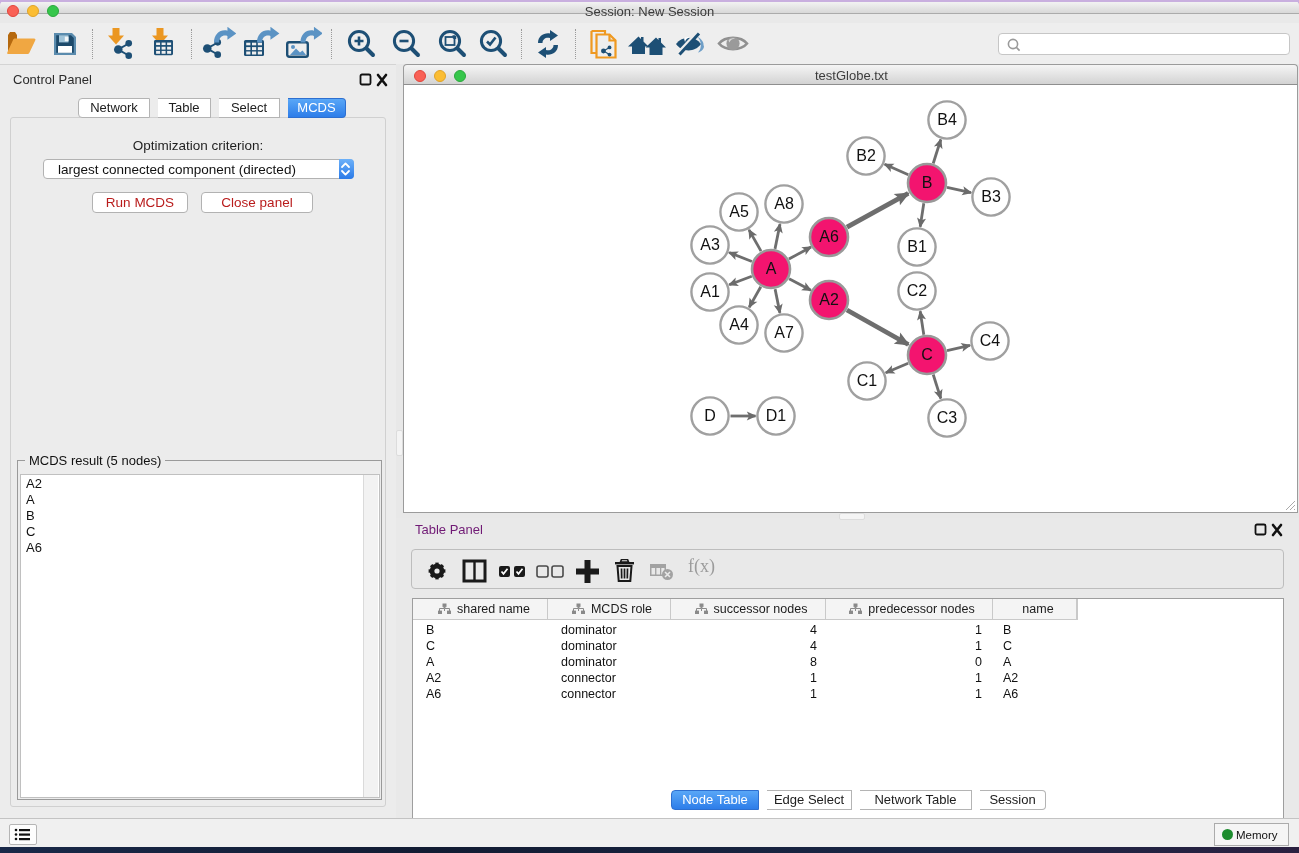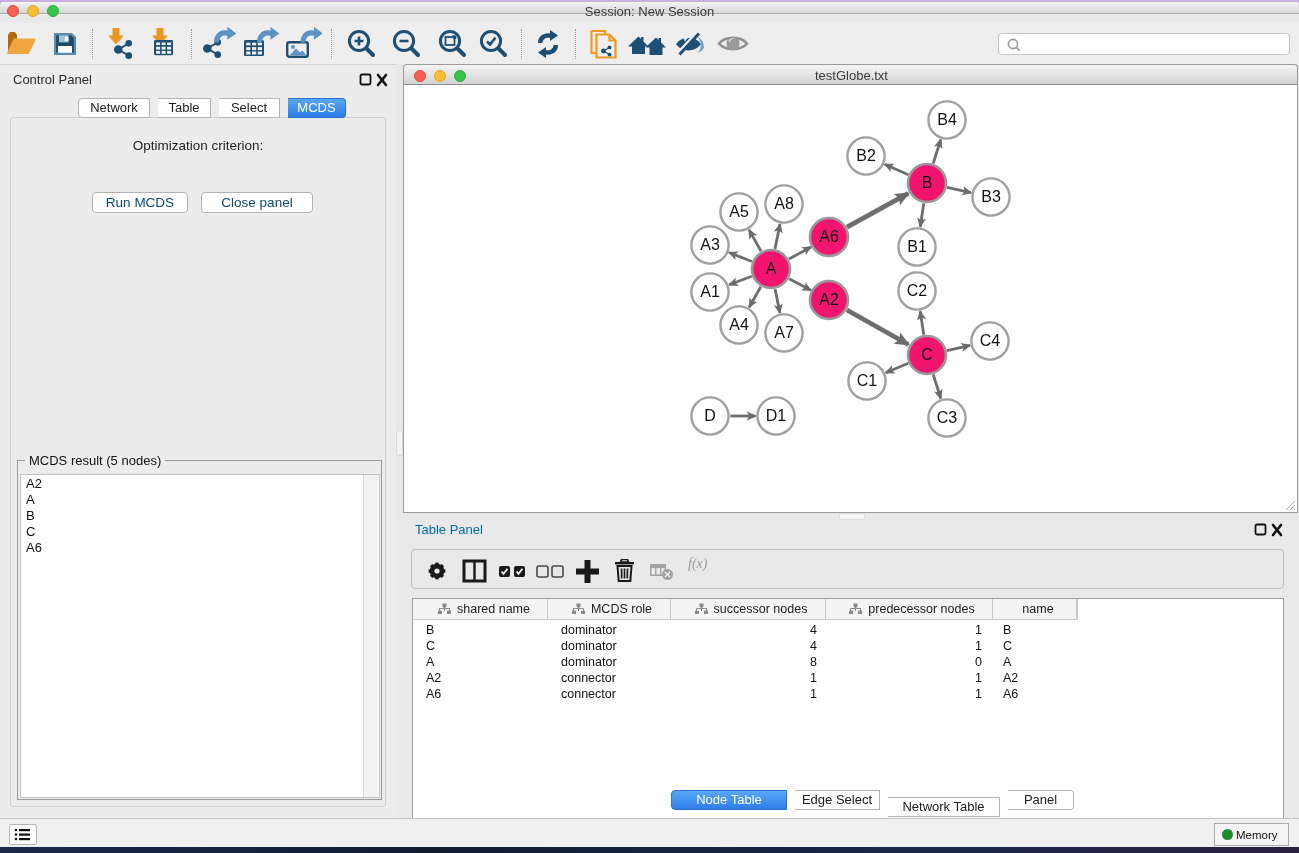--- a/index.html
+++ b/index.html
@@ -22,33 +22,33 @@
 #cp-title { position:absolute; left:13px; top:7px; font-size:13px; color:#2b2b2b; }
 .seg { position:absolute; display:flex; font-size:13px; color:#202020;gap:8px; }
 .seg > div { background:#fff; border:1px solid #b4b4b4; border-left:none; padding:0; text-align:center; line-height:18px; height:20px; }
 .seg > div:first-child { border-left:1px solid #b4b4b4; border-radius:4px 0 0 4px; }
 .seg > div:last-child { border-radius:0 4px 4px 0; }
 .seg > div.sel { background:linear-gradient(#59a7f7,#2d7de9); border-color:#2d6fd0; color:#fff; }
 #cp-area { position:absolute; left:10px; top:52px; width:376px; height:690px; border:1px solid #d0d0d0; border-radius:3px; background:#ececec; }
 #opt-label { position:absolute; left:0; top:73px; width:396px; text-align:center; font-size:13.5px; color:#1f1f1f; }
 #dropdown { position:absolute; left:43px; top:94px; width:311px; height:20px; background:#fff; border:1px solid #b2b2b2; border-radius:4px; font-size:13.5px; color:#111; line-height:19px; padding-left:14px; }
 #dd-step { position:absolute; right:-1px; top:-1px; width:15px; height:20px; border-radius:0 4px 4px 0; background:linear-gradient(#6db1f9,#2a7ae8); }
-.btn { position:absolute; background:#fff; border:1px solid #b2b2b2; border-radius:4px; font-size:13.5px; color:#0c4a6e; text-align:center; }
+.btn { position:absolute; background:#fff; border:1px solid #b2b2b2; border-radius:4px; font-size:13.5px; color:#b91c1c; text-align:center; }
 #fieldset { position:absolute; left:17px; top:395px; width:365px; height:340px; border:1px solid #9a9a9a; background:#ececec; }
 #fs-legend { position:absolute; left:7px; top:-8px; background:#ececec; padding:0 4px; font-size:13px; color:#111; }
 #fs-list { position:absolute; left:2px; top:13px; width:360px; height:324px; background:#fff; border:1px solid #c0c0c0; font-size:13px; color:#111; line-height:16px; padding:1px 0 0 5px; }
 #fs-scroll { position:absolute; right:3px; top:14px; width:15px; height:322px; background:#f2f2f2; border-left:1px solid #dadada; }
 
 #netwin { position:absolute; left:403px; top:0px; width:1026px; height:449px; }
 #net-tb { position:absolute; left:0; top:0; width:895px; height:21px; background:linear-gradient(#f5f5f5,#d3d3d3); border:1px solid #9b9b9b; border-bottom:1px solid #8e8e8e; border-radius:4px 4px 0 0; }
 #net-title { position:absolute; left:0; top:3px; width:895px; text-align:center; font-size:13px; color:#3c3c3c; }
 #net-body { position:absolute; left:0; top:21px; width:895px; height:428px; background:#fff; border:1px solid #9b9b9b; border-top:none; }
 
 #tp { position:absolute; left:396px; top:454px; width:903px; height:300px; background:#e9e9e9; }
-#tp-title { position:absolute; left:19px; top:4px; font-size:13px; color:#0369a1; }
+#tp-title { position:absolute; left:19px; top:4px; font-size:13px; color:#701a75; }
 #tp-toolbar { position:absolute; left:15px; top:31px; width:873px; height:40px; border:1px solid #bdbdbd; border-radius:4px; background:#e9e9e9; }
 #tp-table { position:absolute; left:16px; top:80px; width:872px; height:221px; background:#fff; border:1px solid #9e9e9e; }
 #tp-header { position:absolute; left:0; top:0; width:664px; height:21px; background:#f4f4f4; border-bottom:1px solid #c9c9c9; border-right:1px solid #c9c9c9; font-size:12.5px; color:#1c1c1c; }
 .hcell { position:absolute; top:3px; text-align:center; }
 .hsep { position:absolute; top:0; height:21px; width:0; border-left:1px solid #c9c9c9; }
 .trow { position:absolute; font-size:12.5px; color:#111; height:16px; line-height:16px; }
 #statusbar { position:absolute; left:0; top:818px; width:1299px; height:29px; background:#f0f0f0; border-top:1px solid #c3c3c3; }
 #memorybtn { position:absolute; left:1214px; top:4px; width:75px; height:23px; background:#f5f5f5; border:1px solid #ababab; font-size:11.5px; color:#111; }
 #listbtn { position:absolute; left:9px; top:5px; width:28px; height:21px; background:#fdfdfd; border:1px solid #b5b5b5; border-radius:2px; }
 </style>
@@ -231,20 +231,26 @@
           <path d="M19,2 L27,12 M27,2 L19,12" stroke="#111" stroke-width="2.6" stroke-linecap="round"></path>
         </svg>
       <div id="cp-area"></div>
       <div class="seg" style="left:78px;top:33px;">
         <div style="width:72px;">Network</div>
           <div style="width:53px;">Table</div>
           <div style="width:61px;">Select</div>
           <div class="sel" style="width:58px;">MCDS</div>
       </div>
       <div id="opt-label">Optimization criterion:</div>
+      <div id="dropdown">largest connected component (directed)
+        <div id="dd-step"><svg width="13" height="18" viewBox="0 0 13 18" style="margin-top:1px">
+              <path d="M3,7 L6.5,3.4 L10,7" fill="none" stroke="#fff" stroke-width="1.8" stroke-linecap="round" stroke-linejoin="round"></path>
+              <path d="M3,11 L6.5,14.6 L10,11" fill="none" stroke="#fff" stroke-width="1.8" stroke-linecap="round" stroke-linejoin="round"></path>
+            </svg></div>
+      </div>
       <div class="btn" style="left:92px;top:127px;width:96px;height:21px;line-height:19px;">Run MCDS</div>
       <div class="btn" style="left:201px;top:127px;width:112px;height:21px;line-height:19px;">Close panel</div>
       <div id="fieldset">
         <div id="fs-legend">MCDS result (5 nodes)</div>
         <div id="fs-list">A2<br>A<br>B<br>C<br>A6</div>
         <div id="fs-scroll"></div>
       </div>
     </div>
     <div id="netwin">
       <div id="net-tb">
@@ -381,21 +387,21 @@
               <line x1="13.5" y1="9.5" x2="13.3" y2="19.5" stroke="#1a1a1a" stroke-width="1.7"></line>
             </g>
           </svg>
 <svg class="abs" style="left:238px;top:11px" width="24" height="20" viewBox="0 0 24 20">
             <g fill="#a2a2a2">
               <path d="M0,3 h16 v12 h-16 z M1.5,7 v6.5 h3.6 v-6.5 z M6.4,7 v6.5 h3.6 v-6.5 z M11.3,7 v6.5 h3.2 v-6.5 z" fill-rule="evenodd"></path>
 <circle cx="17.5" cy="13.5" r="5.5" fill="#a2a2a2"></circle>
               <path d="M15,11 l5,5 m0,-5 l-5,5" stroke="#e9e9e9" stroke-width="1.6"></path>
             </g>
           </svg>
-<div class="abs" style="left:276px;top:6px;width:40px;font-size:14px;color:#9b9b9b;font-family:'Liberation Serif',serif;font-style:italic;">f(x)</div>
+<div class="abs" style="left:276px;top:6px;width:40px;font-size:18px;color:#9b9b9b;font-family:'Liberation Serif',serif;">f(x)</div>
         </div>
       <div id="tp-table">
         <div id="tp-header">
           <div class="hsep" style="left:134px"></div>
 <div class="hsep" style="left:257px"></div>
 <div class="hsep" style="left:412px"></div>
 <div class="hsep" style="left:579px"></div>
 <div class="hsep" style="left:664px"></div>
 <div class="hcell" style="left:8px;width:126px;"><span style="margin-right:6px"><svg width="13" height="12" viewBox="0 0 13 12" style="vertical-align:-2px">
                   <g fill="#8a8a8a">
@@ -451,24 +457,24 @@
 <div class="trow" style="left:264px;top:71px;width:140px;text-align:right;">1</div>
 <div class="trow" style="left:419px;top:71px;width:150px;text-align:right;">1</div>
 <div class="trow" style="left:590px;top:71px;">A2</div>
 <div class="trow" style="left:13px;top:87px;">A6</div>
 <div class="trow" style="left:148px;top:87px;">connector</div>
 <div class="trow" style="left:264px;top:87px;width:140px;text-align:right;">1</div>
 <div class="trow" style="left:419px;top:87px;width:150px;text-align:right;">1</div>
 <div class="trow" style="left:590px;top:87px;">A6</div>
       </div>
       <div class="seg" style="left:275px;top:272px;">
-        <div class="sel" style="width:116px;">Node Table</div>
+        <div class="sel" style="width:88px;">Node Table</div>
           <div style="width:85px;">Edge Select</div>
-          <div style="width:112px;margin-top:7px;">Network Table</div>
-          <div style="width:66px;">Panel</div>
+          <div style="width:112px;">Network Table</div>
+          <div style="width:66px;">Session</div>
       </div>
     </div>
   </div>
     <div class="abs" style="left:396px;top:430px;width:7px;height:26px;background:#f4f4f4;border:1px solid #dcdcdc;border-radius:2px;"></div>
     <div class="abs" style="left:839px;top:513px;width:26px;height:7px;background:#f4f4f4;border:1px solid #dcdcdc;border-radius:2px;"></div>
   </div>
   <div id="statusbar">
     <div id="listbtn"><svg width="26" height="19" viewBox="0 0 26 19">
         <circle cx="6" cy="5" r="1.3" fill="#111"></circle>
         <circle cx="6" cy="9.5" r="1.3" fill="#111"></circle>

